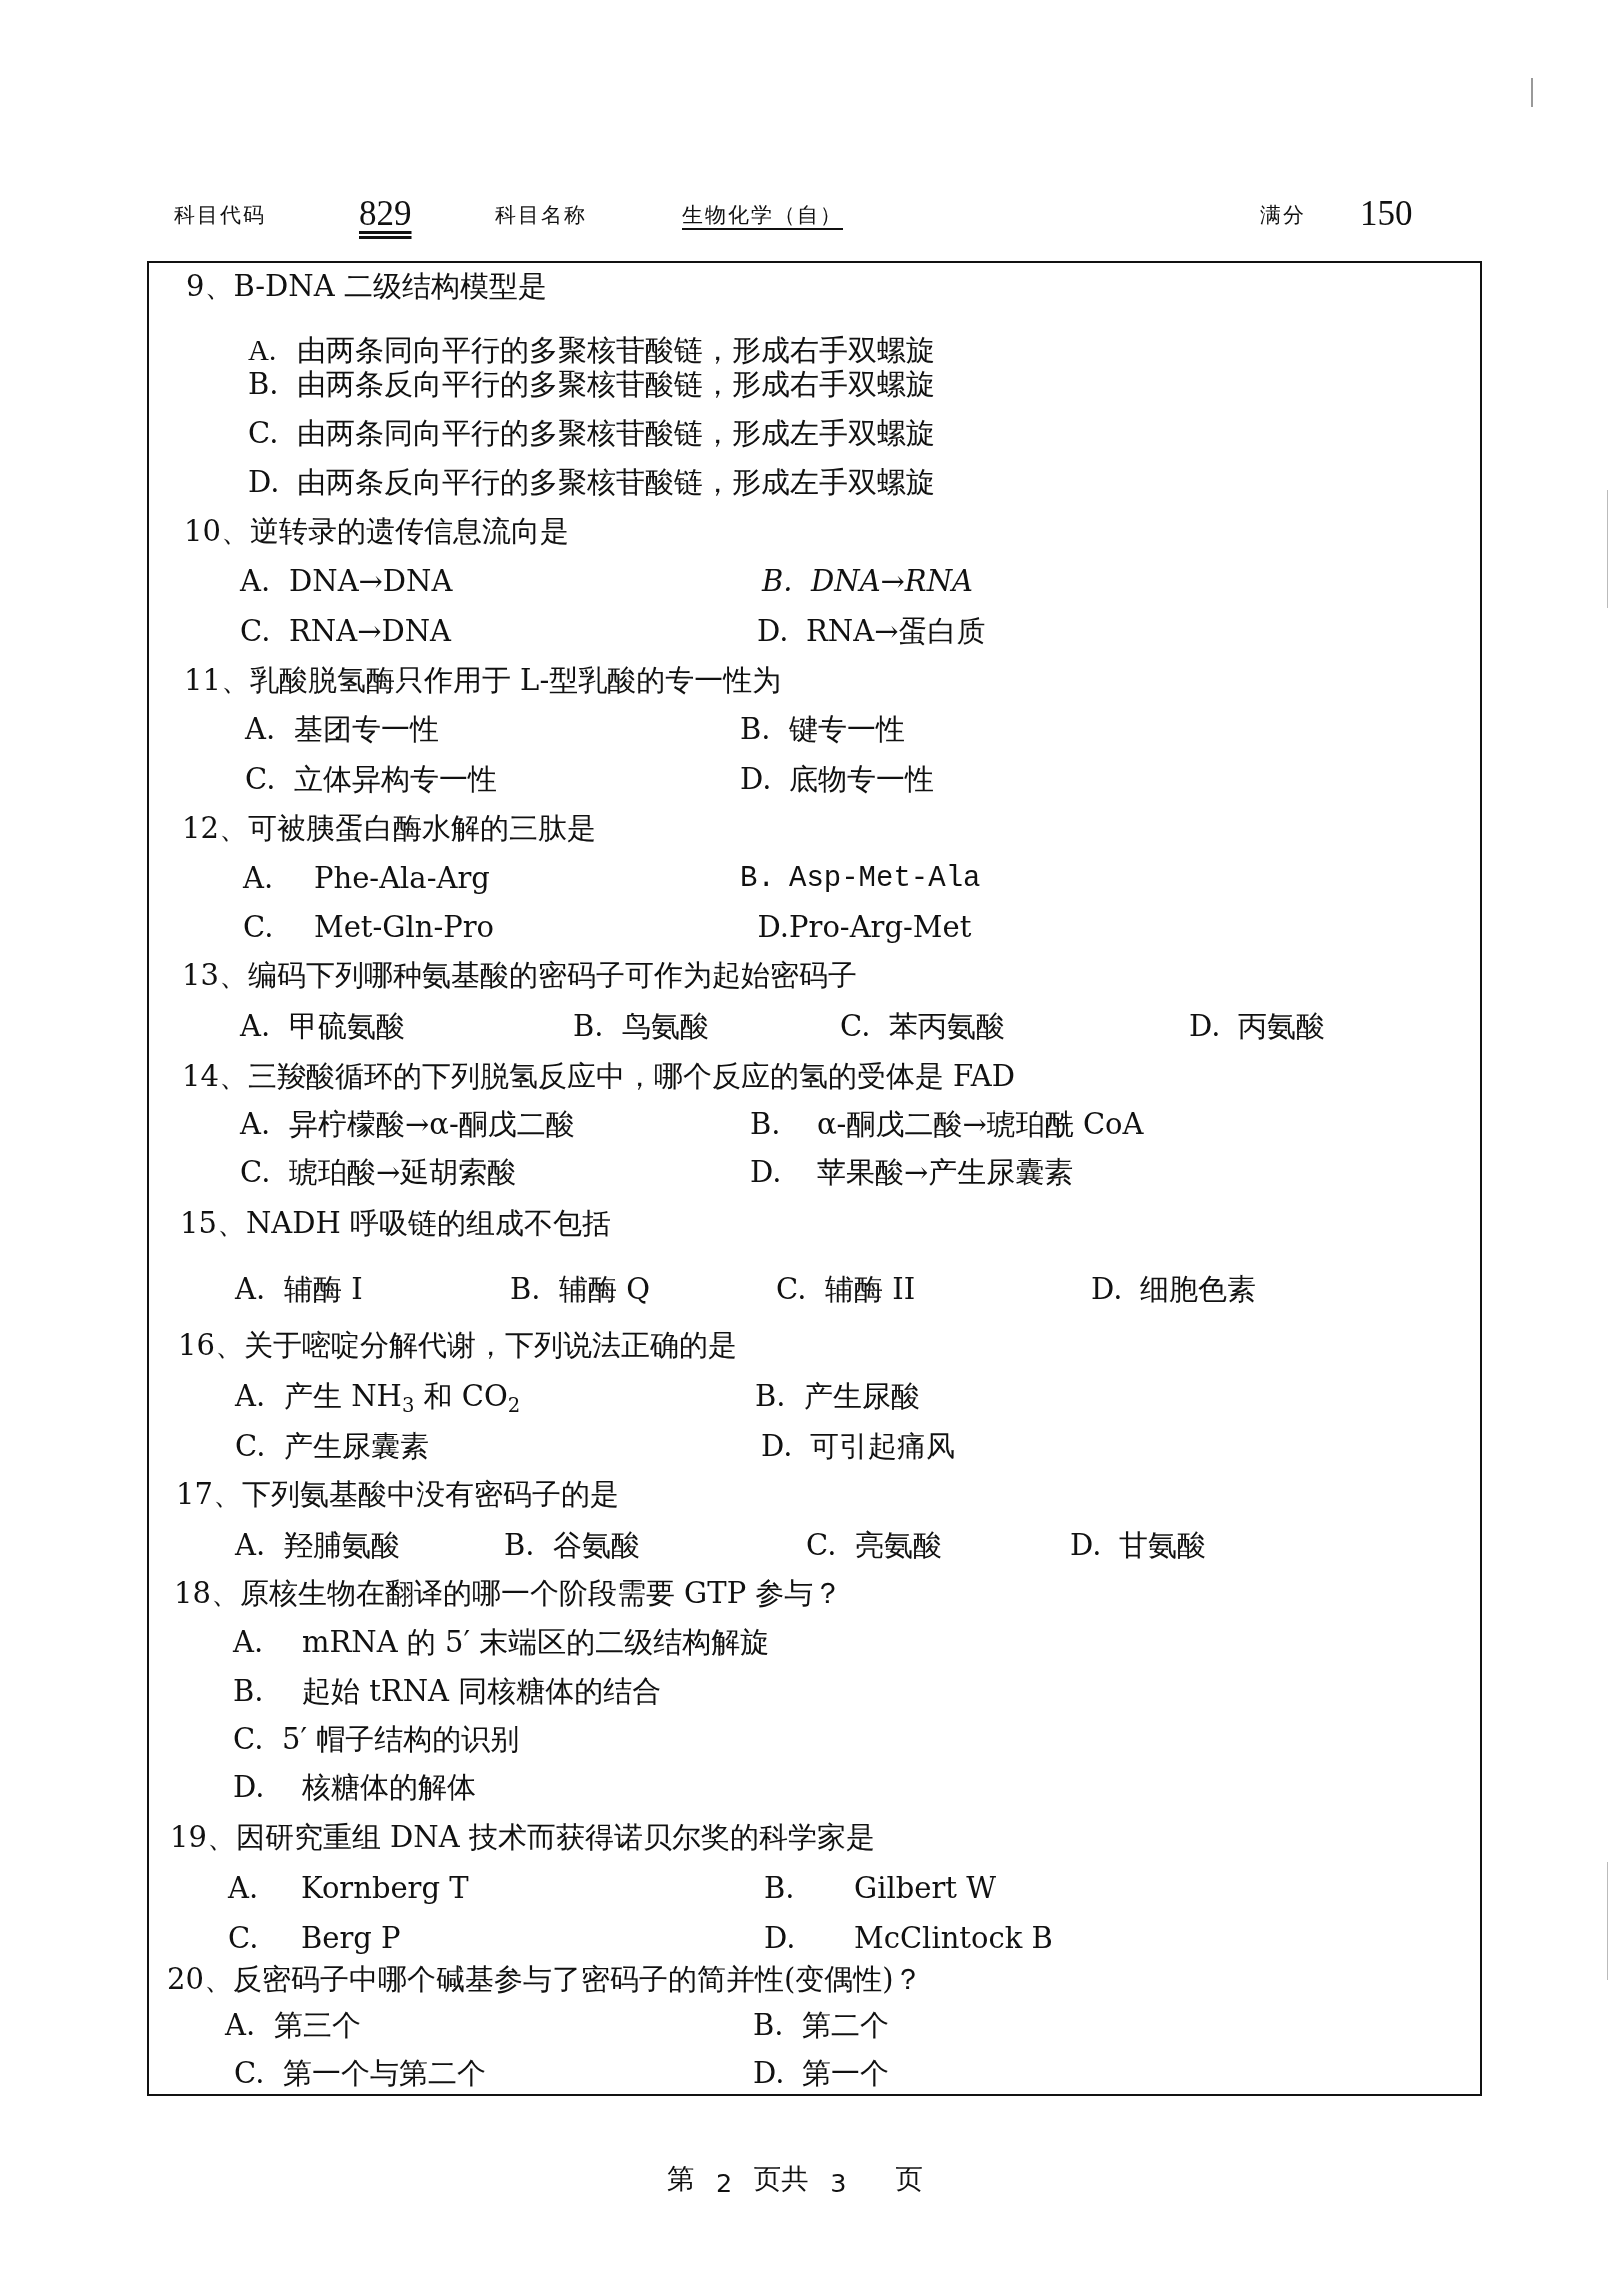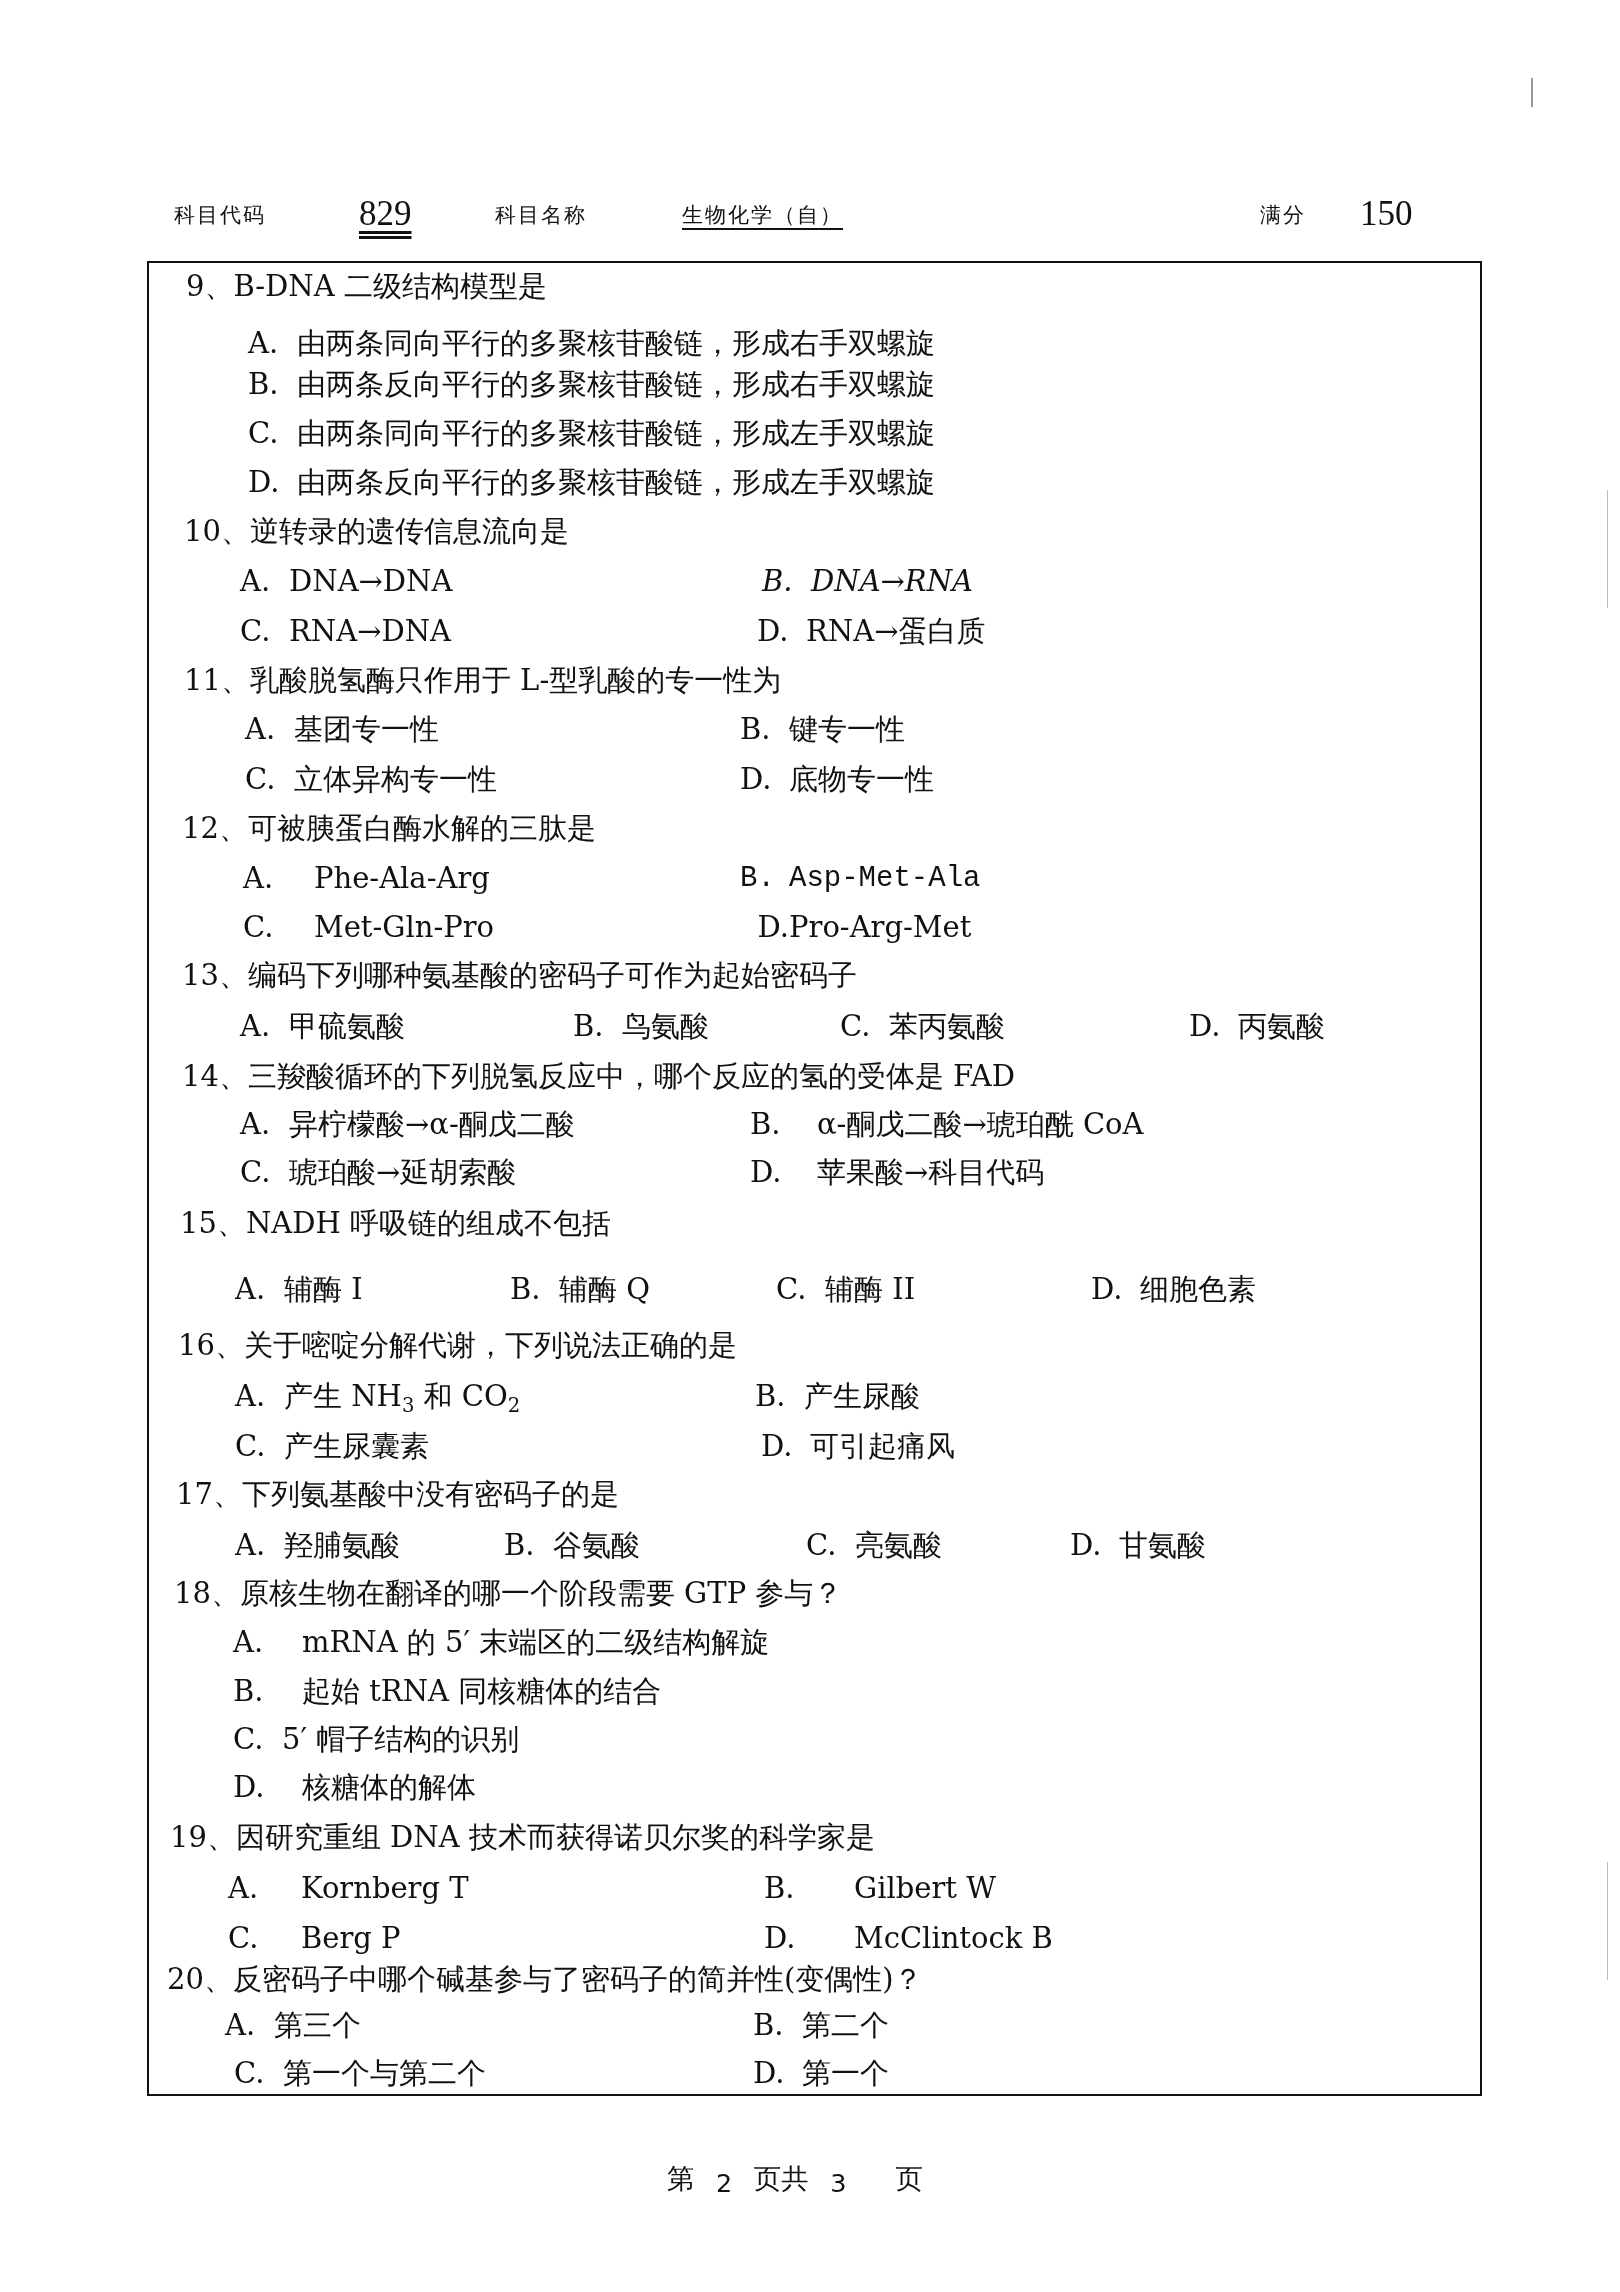--- a/index.html
+++ b/index.html
@@ -28,21 +28,21 @@
   <span class="hdr" style="left:174px;">科目代码</span>
   <span class="hdr hdr-code" style="left:359px; top:194px;">829</span>
   <span class="hdr" style="left:495px;">科目名称</span>
   <span class="hdr hdr-name" style="left:682px;">生物化学（自）</span>
   <span class="hdr" style="left:1260px;">满分</span>
   <span class="hdr hdr-num" style="left:1360px; top:194px;">150</span>
 
   <div class="box"></div>
 
   <div class="ln" style="left:186px; top:267px;">9、B-DNA 二级结构模型是</div>
-  <div class="ln" style="left:248px; top:324px;"><span class="lbl">A.</span><span>由两条同向平行的多聚核苷酸链，形成右手双螺旋</span></div>
+  <div class="ln" style="left:248px; top:331px;font-family:Liberation Serif, serif;"><span class="lbl">A.</span><span>由两条同向平行的多聚核苷酸链，形成右手双螺旋</span></div>
   <div class="ln" style="left:248px; top:414px;"><span class="lbl">C.</span><span>由两条同向平行的多聚核苷酸链，形成左手双螺旋</span></div>
   <div class="ln" style="left:248px; top:365px;"><span class="lbl">B.</span><span>由两条反向平行的多聚核苷酸链，形成右手双螺旋</span></div>
   <div class="ln" style="left:248px; top:463px;"><span class="lbl">D.</span><span>由两条反向平行的多聚核苷酸链，形成左手双螺旋</span></div>
 
   <div class="ln" style="left:184px; top:512px;">10、逆转录的遗传信息流向是</div>
   <div class="ln" style="left:240px; top:562px;"><span class="lbl">A.</span><span>DNA→DNA</span></div>
   <div class="ln" style="left:762px; top:562px;font-style:italic;"><span class="lbl">B.</span><span>DNA→RNA</span></div>
   <div class="ln" style="left:240px; top:612px;"><span class="lbl">C.</span><span>RNA→DNA</span></div>
   <div class="ln" style="left:757px; top:612px;"><span class="lbl">D.</span><span>RNA→蛋白质</span></div>
 
@@ -61,21 +61,21 @@
   <div class="ln" style="left:182px; top:956px;">13、编码下列哪种氨基酸的密码子可作为起始密码子</div>
   <div class="ln" style="left:240px; top:1007px;"><span class="lbl">A.</span><span>甲硫氨酸</span></div>
   <div class="ln" style="left:573px; top:1007px;"><span class="lbl">B.</span><span>鸟氨酸</span></div>
   <div class="ln" style="left:840px; top:1007px;"><span class="lbl">C.</span><span>苯丙氨酸</span></div>
   <div class="ln" style="left:1189px; top:1007px;"><span class="lbl">D.</span><span>丙氨酸</span></div>
 
   <div class="ln" style="left:182px; top:1057px;">14、三羧酸循环的下列脱氢反应中，哪个反应的氢的受体是 FAD</div>
   <div class="ln" style="left:240px; top:1105px;"><span class="lbl">A.</span><span>异柠檬酸→α-酮戊二酸</span></div>
   <div class="ln" style="left:750px; top:1105px;"><span class="lbl" style="min-width:67px">B.</span><span>α-酮戊二酸→琥珀酰 CoA</span></div>
   <div class="ln" style="left:240px; top:1153px;"><span class="lbl">C.</span><span>琥珀酸→延胡索酸</span></div>
-  <div class="ln" style="left:750px; top:1153px;"><span class="lbl" style="min-width:67px">D.</span><span>苹果酸→科目代码</span></div>
+  <div class="ln" style="left:750px; top:1153px;"><span class="lbl" style="min-width:67px">D.</span><span>苹果酸→产生尿囊素</span></div>
 
   <div class="ln" style="left:180px; top:1204px;">15、NADH 呼吸链的组成不包括</div>
   <div class="ln" style="left:235px; top:1270px;"><span class="lbl">A.</span><span>辅酶 I</span></div>
   <div class="ln" style="left:510px; top:1270px;"><span class="lbl">B.</span><span>辅酶 Q</span></div>
   <div class="ln" style="left:776px; top:1270px;"><span class="lbl">C.</span><span>辅酶 II</span></div>
   <div class="ln" style="left:1091px; top:1270px;"><span class="lbl">D.</span><span>细胞色素</span></div>
 
   <div class="ln" style="left:178px; top:1326px;">16、关于嘧啶分解代谢，下列说法正确的是</div>
   <div class="ln" style="left:235px; top:1377px;"><span class="lbl">A.</span><span>产生 NH</span><span class="sub">3</span><span> 和 CO</span><span class="sub">2</span></div>
   <div class="ln" style="left:755px; top:1377px;"><span class="lbl">B.</span><span>产生尿酸</span></div>

